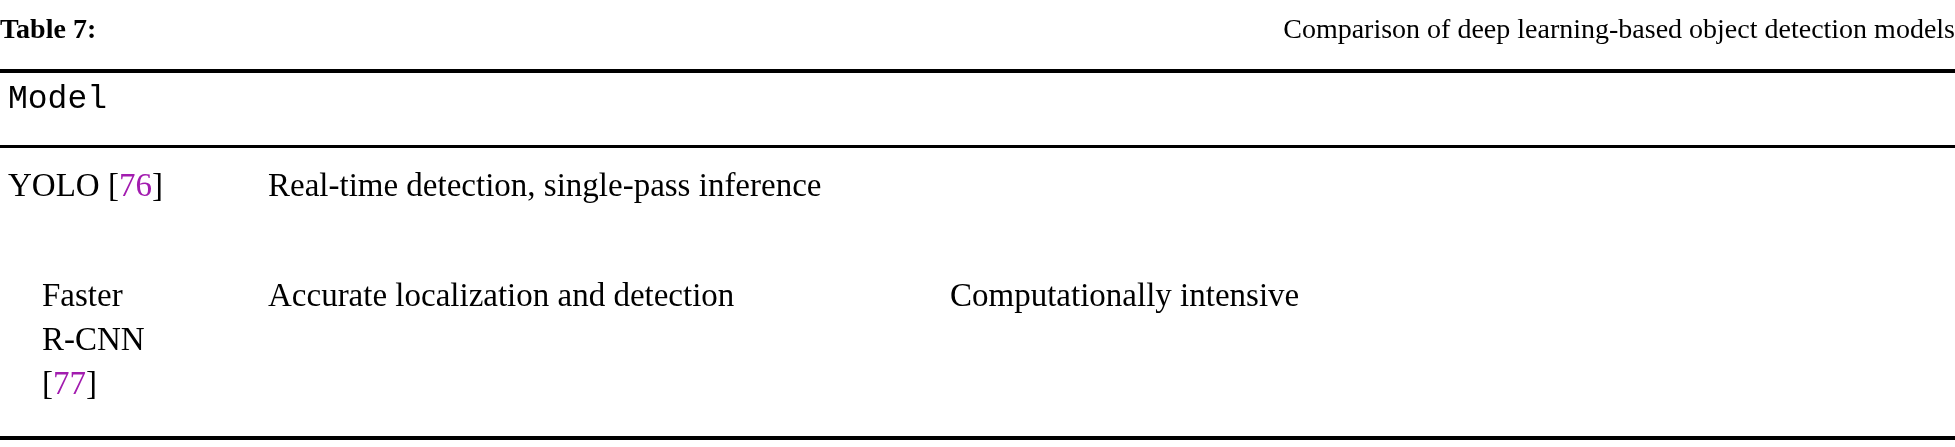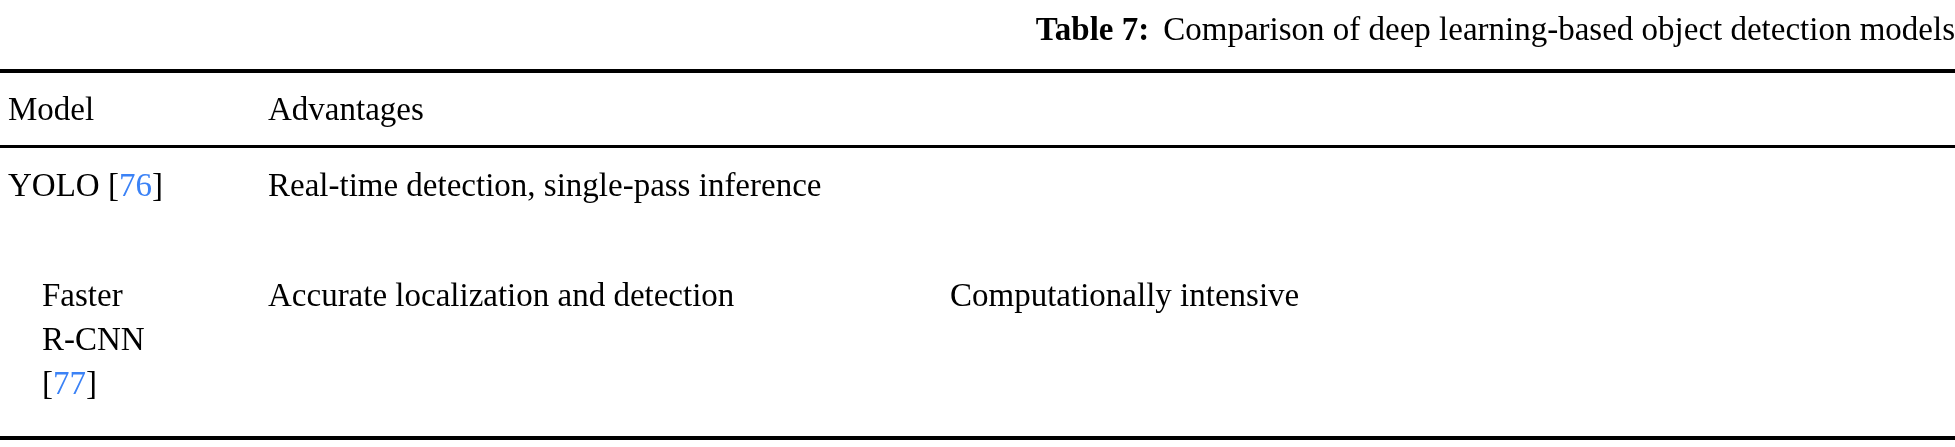--- a/index.html
+++ b/index.html
@@ -25,22 +25,22 @@
 
   
   .caption {
     position: absolute;
     top: 0px;
     left: 0;
     width: 1955px;
     height: 58px;
     display: flex;
     align-items: center;
-    justify-content: flex-end;
-    font-size: 33px;
+    justify-content: space-between;
+    font-size: 28px;
     line-height: 40px;
     white-space: nowrap;
   }
   .caption-label {
     font-weight: bold;
     margin-right: 14px;
   }
   .caption-text {
     font-weight: normal;
   }
@@ -70,58 +70,57 @@
   }
   .cell {
     box-sizing: border-box;
     font-size: 33px;
     line-height: 44px;
   }
   .col-model  { width: 268px; padding-left: 8px; padding-right: 10px; }
   .col-adv    { width: 682px; padding-left: 0px;  padding-right: 24px; }
   .col-lim    { width: 1005px; padding-left: 0px; padding-right: 8px; }
 
-  .head-row .cell { padding-top: 18px; padding-bottom: 12px; }
+  .head-row .cell { padding-top: 9px; padding-bottom: 12px; font-family: Liberation Mono, monospace; }
   .body-row .cell { padding-top: 18px; padding-bottom: 4px; }
   .row-yolo   { height: 110px; }
   .row-frcnn  { height: 178px; }
   .head-row   { height: 76px; }
 
   .cell-line { display: block; white-space: normal; margin-left: 34px; }
 
   
   .wrap-narrow { max-width: 230px; }
 
   .cite {
     color: #000000;
     white-space: nowrap;
   }
   .cite-num {
-    color: #3b82f6;
+    color: #a21caf;
   }
 </style>
 </head>
 <body>
 
 <div class="table-figure">
 
   <div class="caption">
     <span class="caption-label">Table 7:</span>
     <span class="caption-text">Comparison of deep learning-based object detection models</span>
   </div>
 
   <div class="rule rule-top"></div>
   <div class="rule rule-mid"></div>
   <div class="rule rule-bottom"></div>
 
   <div class="tbl">
 
     <div class="row head-row">
       <div class="cell col-model">Model</div>
-      <div class="cell col-adv">Advantages</div>
     </div>
 
     <div class="row body-row row-yolo">
       <div class="cell col-model">
         <span>YOLO</span><span class="cite"> <span>[</span><span class="cite-num">76</span><span>]</span></span>
       </div>
       <div class="cell col-adv">Real-time detection, single-pass inference</div>
     </div>
 
     <div class="row body-row row-frcnn">

